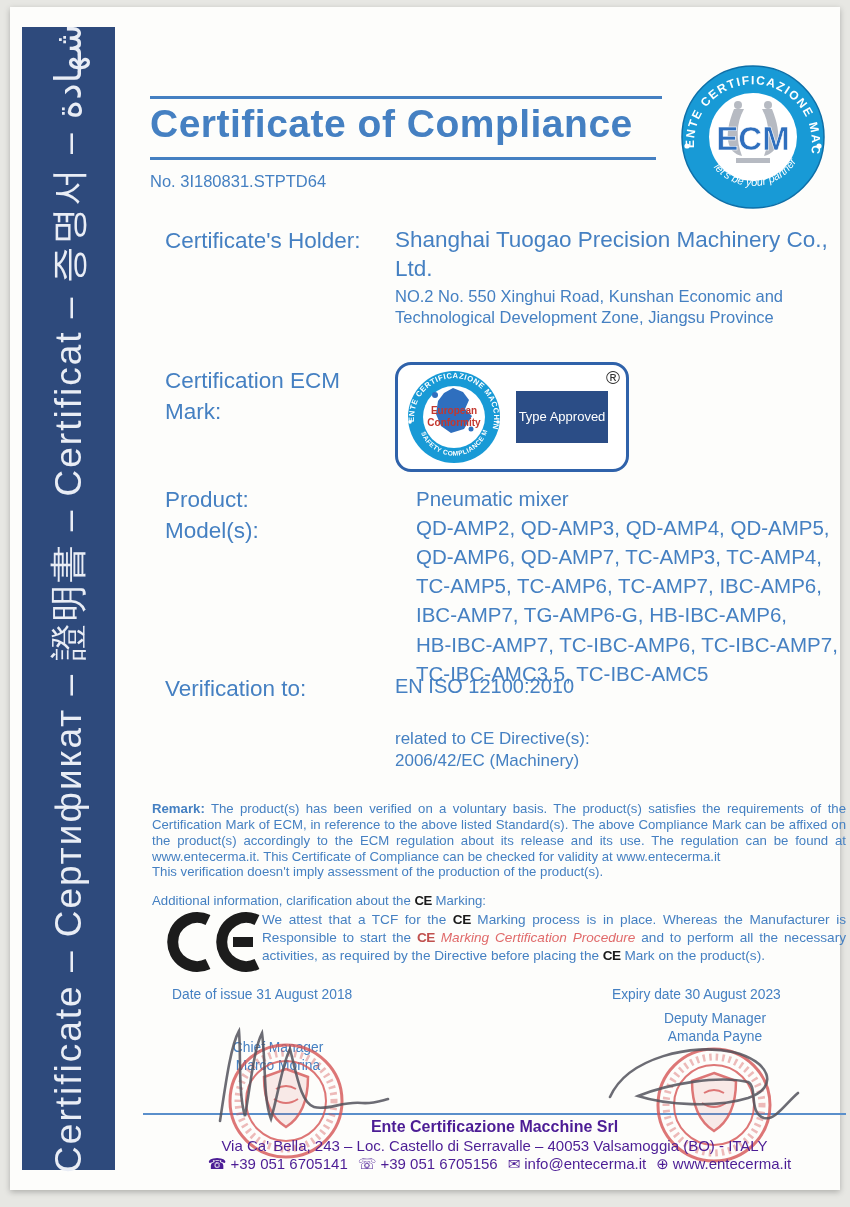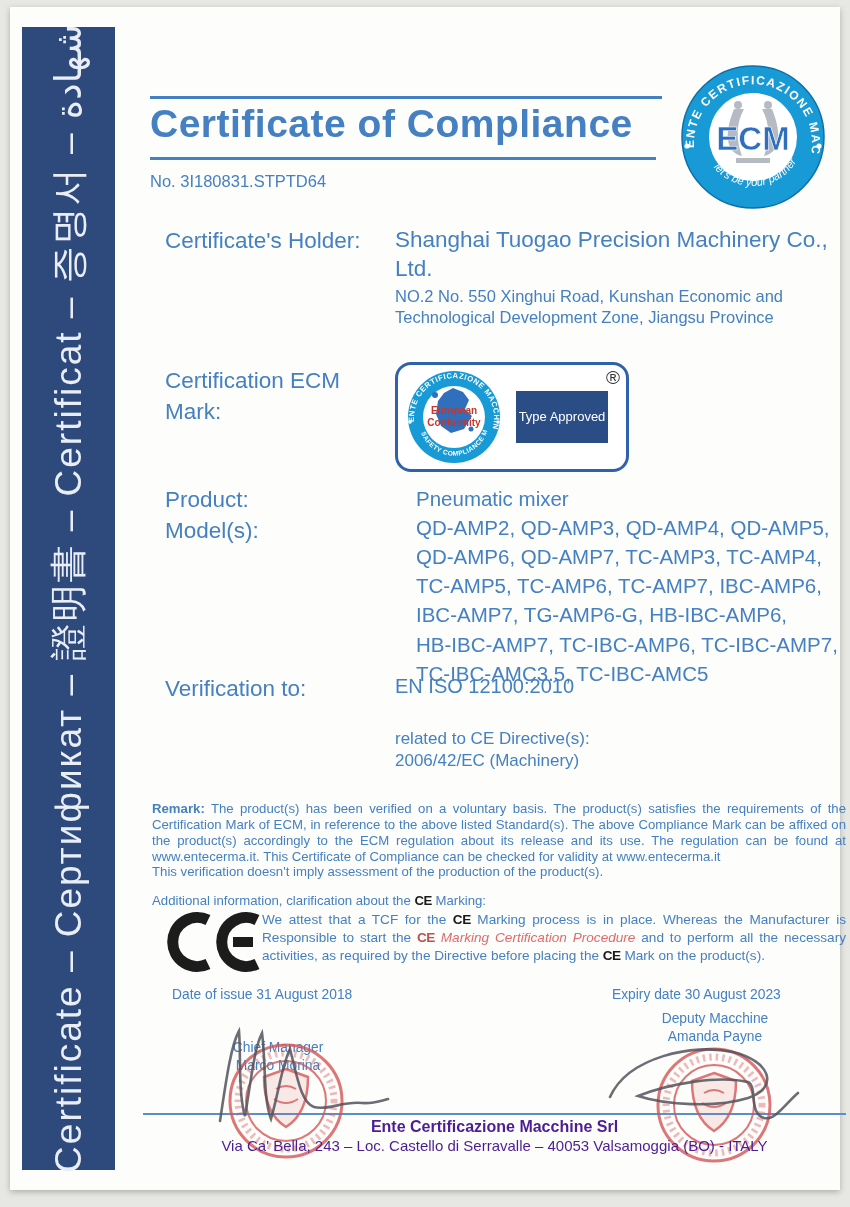--- a/index.html
+++ b/index.html
@@ -194,21 +194,21 @@
   <div class="attest"><span>We attest that a TCF for the </span><span class="seg-ce">CE</span><span> Marking process is in place. Whereas the Manufacturer is Responsible to start the </span><span class="seg-ce-red">CE</span><span> </span><span class="seg-red">Marking Certification Procedure</span><span> and to perform all the necessary activities, as required by the Directive before placing the </span><span class="seg-ce">CE</span><span> Mark on the product(s).</span></div>
 
   <div class="date-issue">Date of issue 31 August 2018</div>
   <div class="date-expiry">Expiry date 30 August 2023</div>
 
   <div class="sig-role left">
     <div>Chief Manager</div>
     <div>Marco Morina</div>
   </div>
   <div class="sig-role right">
-    <div>Deputy Macchine</div>
+    <div>Deputy Manager</div>
     <div>Amanda Payne</div>
   </div>
 
   <div class="footer-rule"></div>
 
   <div class="stamp left">
     <svg viewBox="0 0 124 124" width="124" height="124">
       <g stroke="#d65555" fill="none" opacity="0.8">
         <circle cx="62" cy="62" r="56" stroke-width="3"></circle>
         <circle cx="62" cy="62" r="40" stroke-width="2"></circle>
@@ -236,14 +236,15 @@
     </svg>
   </div>
   <div class="signature right">
     <svg viewBox="0 0 230 95" width="230" height="95">
       <path d="M12 62 C 30 22 95 8 135 17 C 172 26 182 52 150 63 C 118 73 68 70 40 61 C 70 49 120 40 150 47 C 160 52 150 78 166 83 C 177 86 188 68 200 58" stroke="#52525c" stroke-width="2.6" fill="none" opacity="0.85" stroke-linecap="round"></path>
     </svg>
   </div>
 
   <div class="footer company">Ente Certificazione Macchine Srl</div>
   <div class="footer address">Via Ca' Bella, 243 – Loc. Castello di Serravalle – 40053 Valsamoggia (BO) - ITALY</div>
+  <div class="footer contacts"><span class="icon">☎</span><span>+39 051 6705141</span><span class="icon">☏</span><span>+39 051 6705156</span><span class="icon">✉</span><span>info@entecerma.it</span><span class="icon">⊕</span><span>www.entecerma.it</span></div>
 
 </div>
 
 </body></html>

